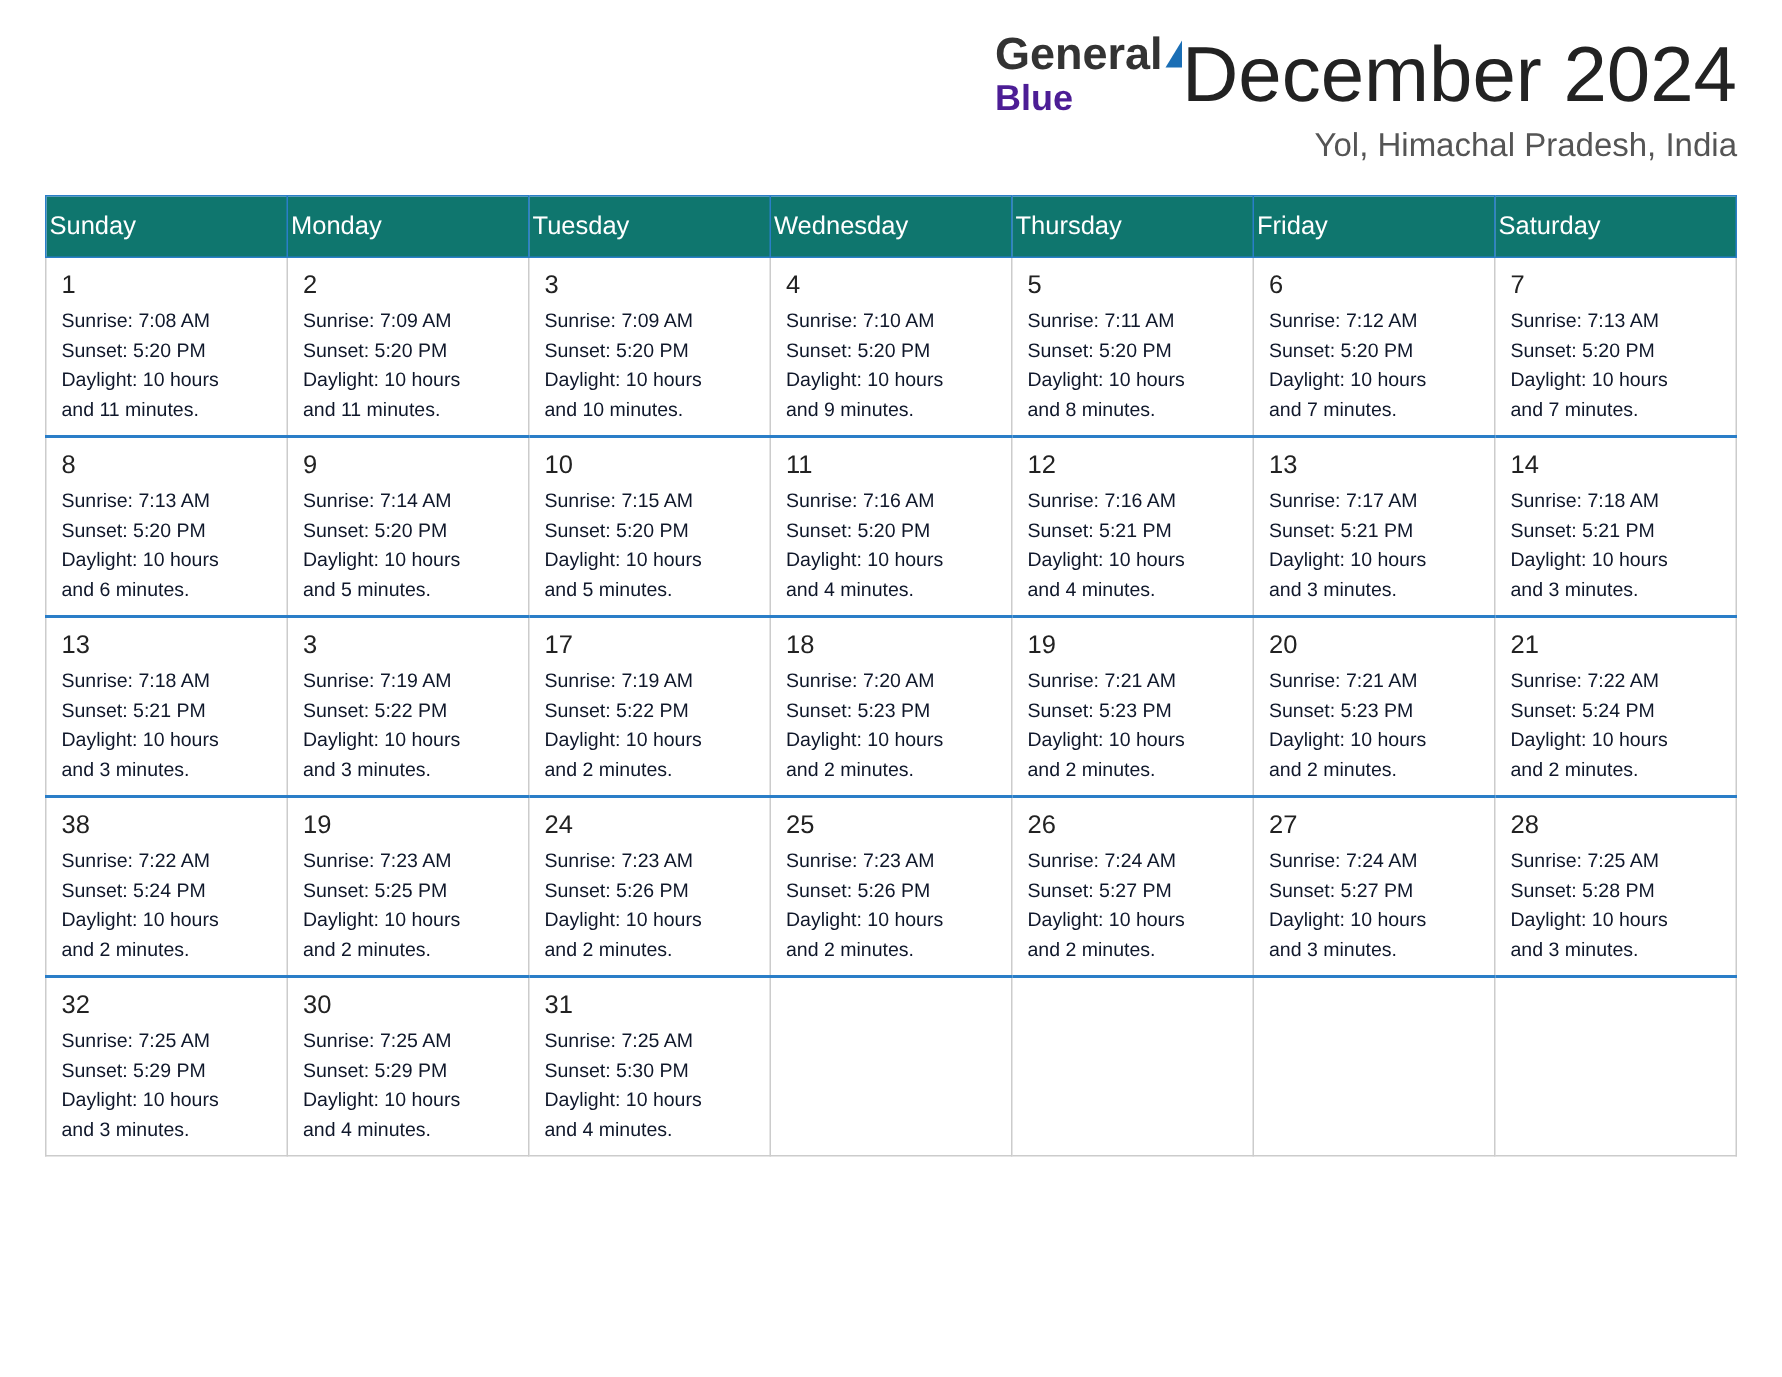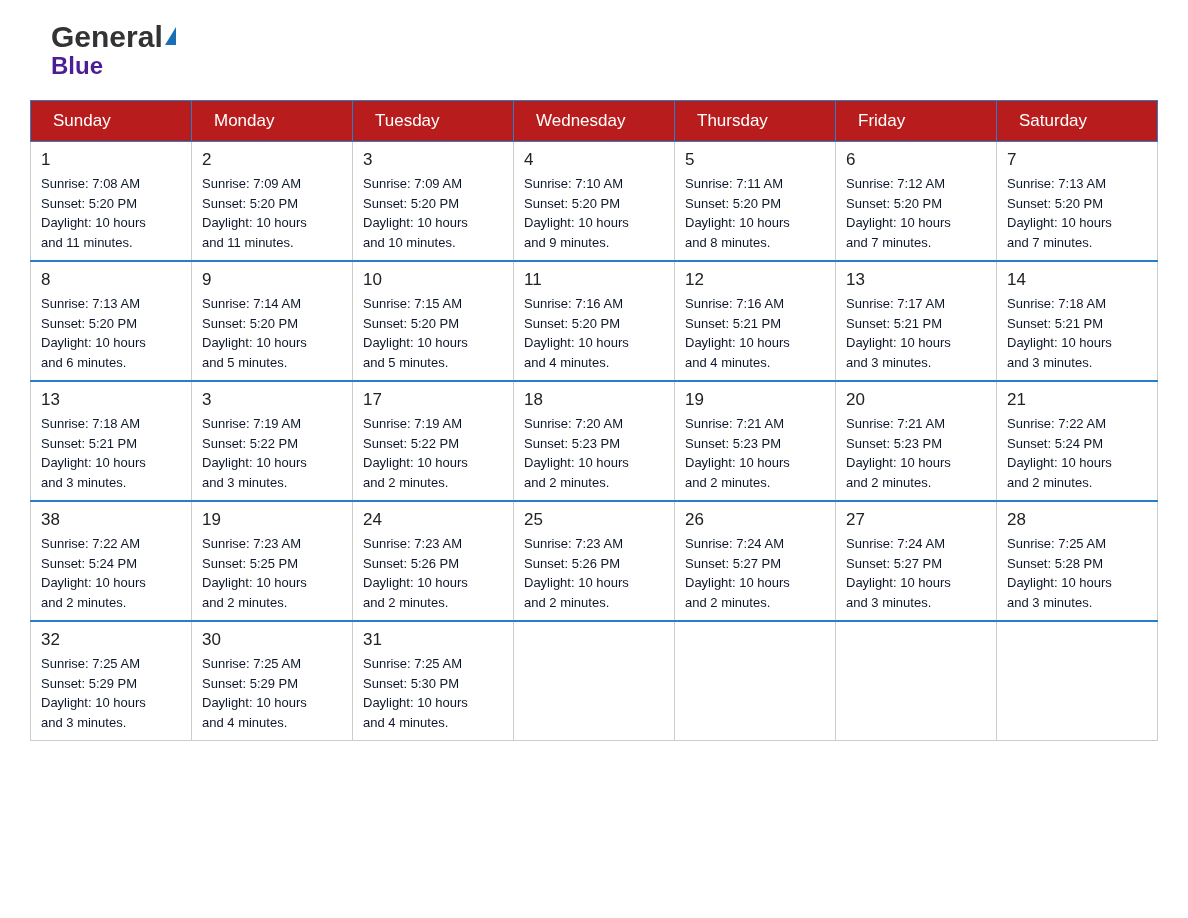--- a/index.html
+++ b/index.html
@@ -5,21 +5,21 @@
     * { margin: 0; padding: 0; box-sizing: border-box; }
     body {
       font-family: Arial, sans-serif;
       background: #fff;
       width: 1188px;
       min-height: 918px;
       padding: 20px 30px;
     }
     .header {
       display: flex;
-      justify-content: flex-start;
+      justify-content: flex-end;
       align-items: flex-start;
       margin-bottom: 20px;
       margin-left: 21px;
     }
     .logo {
       display: flex;
       flex-direction: column;
       align-items: flex-start;
     }
     .title-area {
@@ -33,25 +33,25 @@
     .location-title {
       font-size: 22px;
       color: #555;
       margin-top: 4px;
     }
     .calendar {
       width: 100%;
       border-collapse: collapse;
     }
     .calendar th {
-      background-color: #b91c1c;
+      background-color: #0f766e;
       color: #fff;
       font-size: 17px;
       font-weight: normal;
-      padding: 10px 22px;
+      padding: 10px 2px;
       text-align: left;
       border: 1px solid #2a7ec8;
     }
     .calendar td {
       border: 1px solid #ccc;
       vertical-align: top;
       padding: 8px 10px;
       width: 14.28%;
       min-height: 110px;
       font-size: 13px;
@@ -80,20 +80,24 @@
 </head>
 <body>
 
 <div class="header">
   <div class="logo">
     <div style="display:flex; align-items:center;">
       <span style="font-size:30px; font-weight:bold; color:#333;">General</span>
       <span style="display:inline-block; width:0; height:0; border-left:11px solid transparent; border-bottom:18px solid #1a6eb5; margin-left:2px; margin-bottom:2px;"></span>
     </div>
     <div style="font-size:24px; font-weight:bold; color:#4c1d95; margin-top:-2px;">Blue</div>
+  </div>
+  <div class="title-area">
+    <div class="month-title">December 2024</div>
+    <div class="location-title">Yol, Himachal Pradesh, India</div>
   </div>
 </div>
 
 <table class="calendar">
   <thead>
     <tr>
       <th>Sunday</th>
       <th>Monday</th>
       <th>Tuesday</th>
       <th>Wednesday</th>

